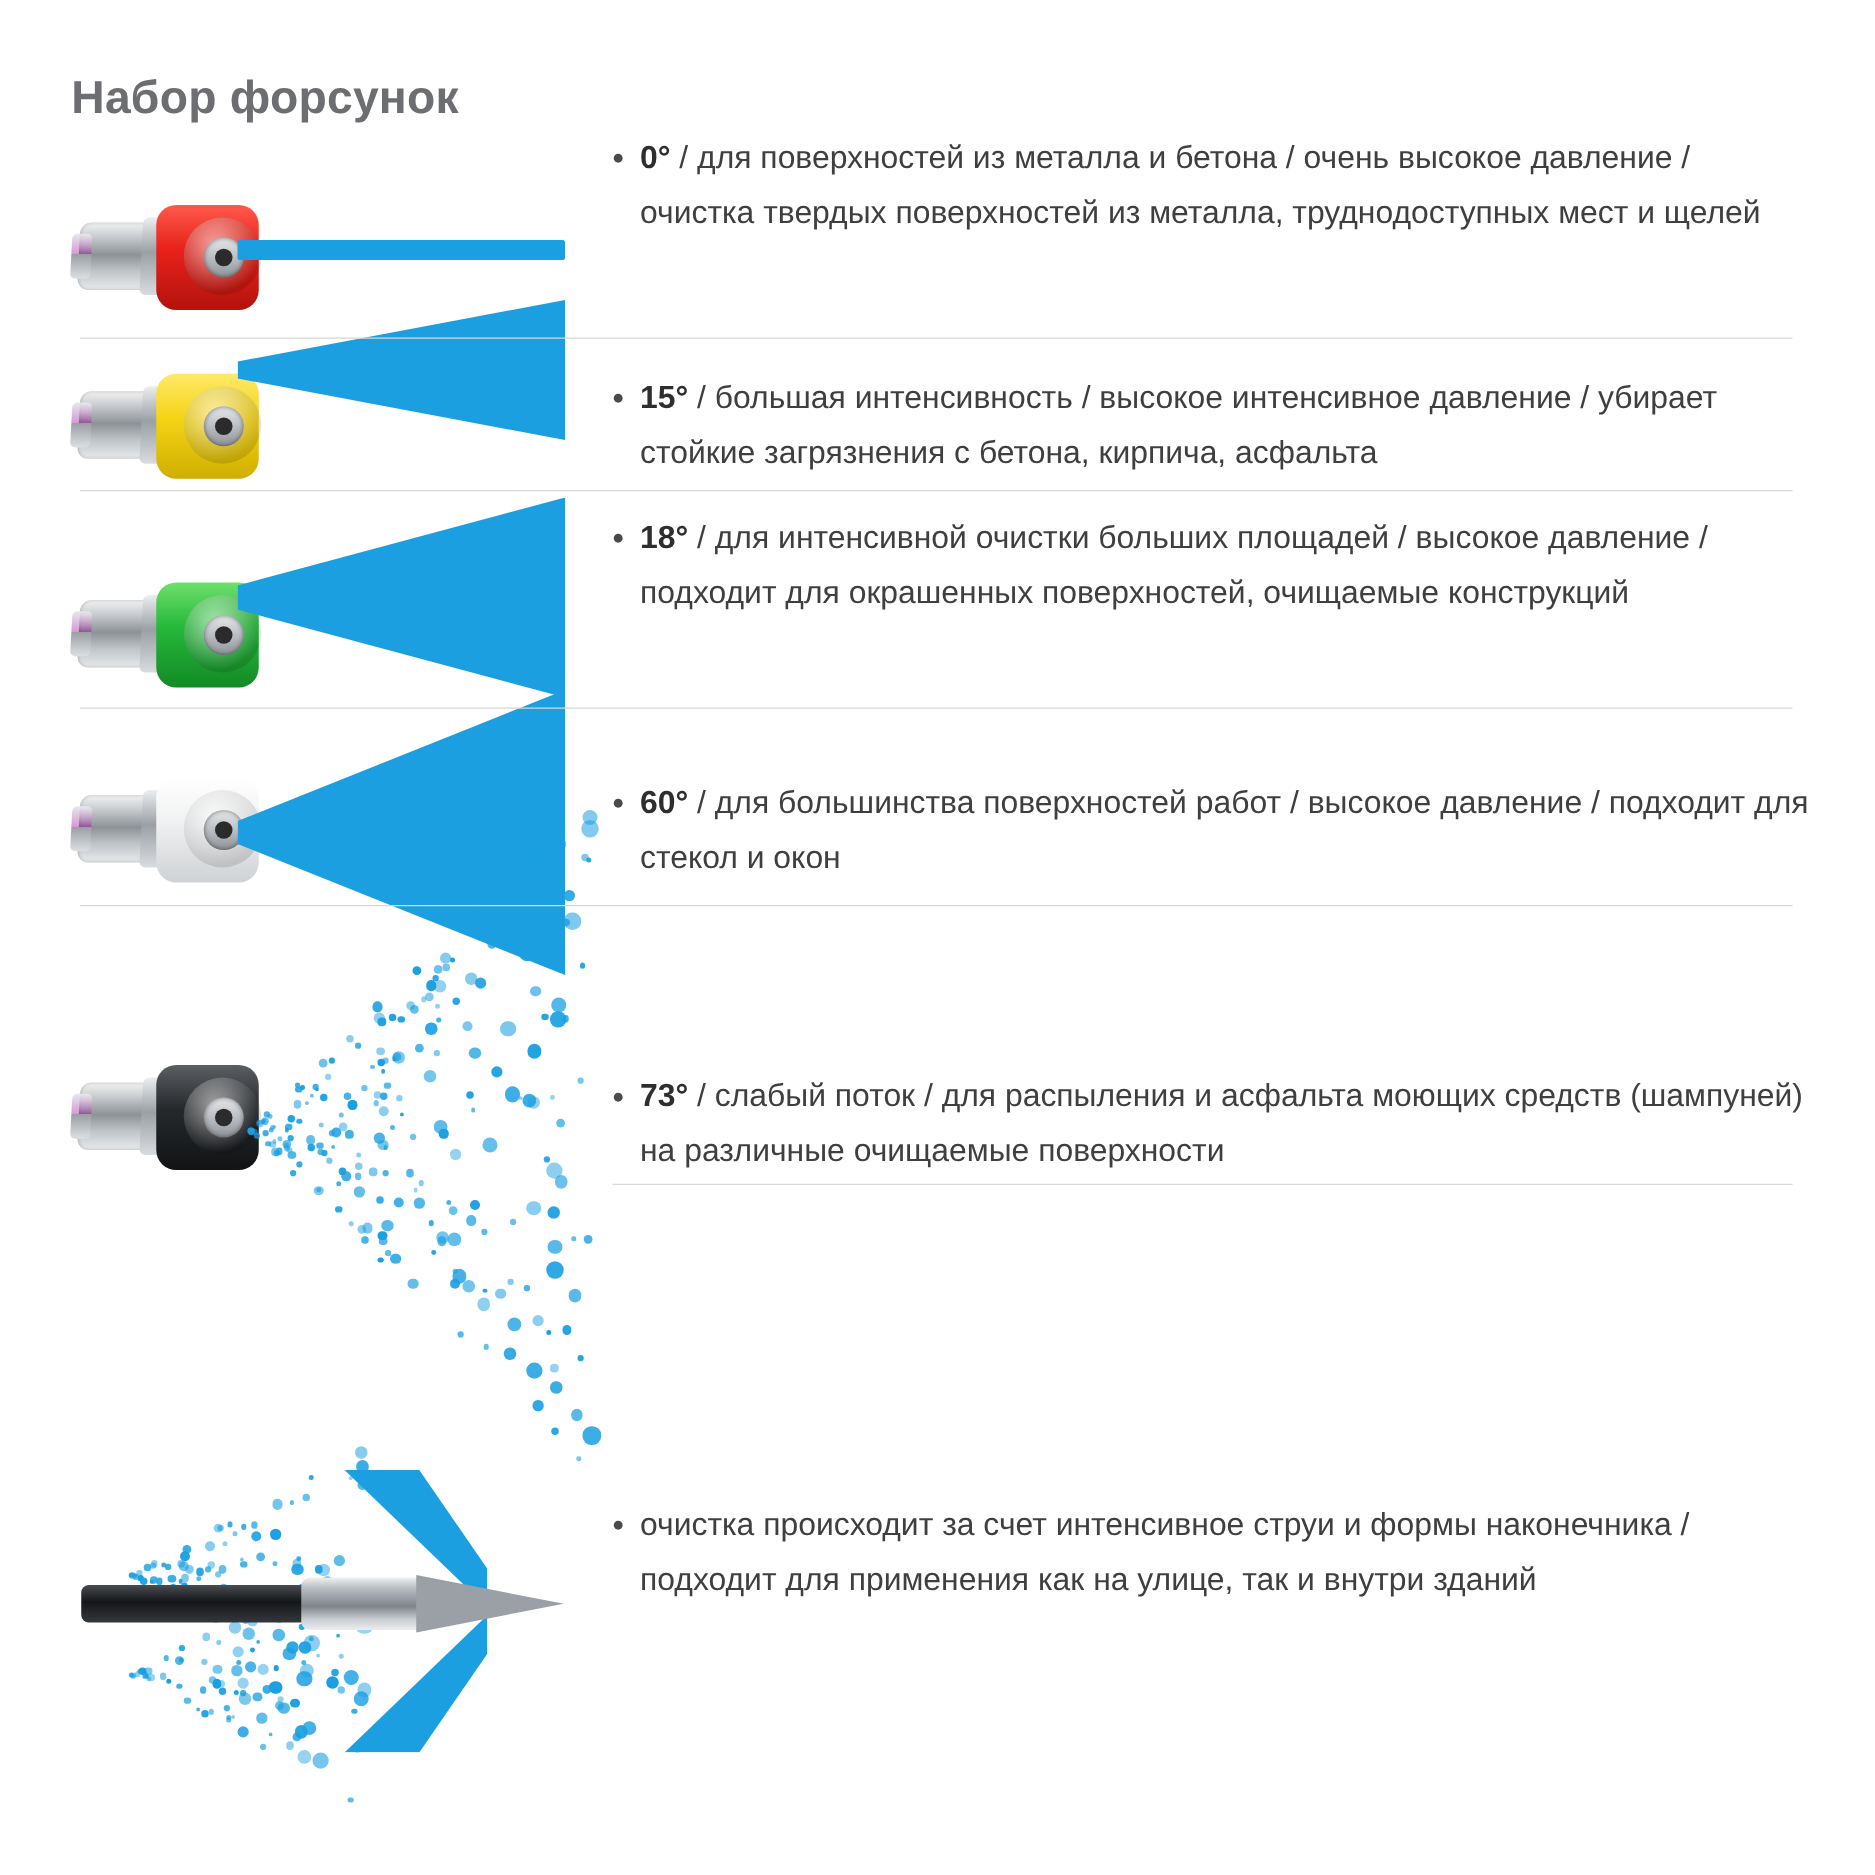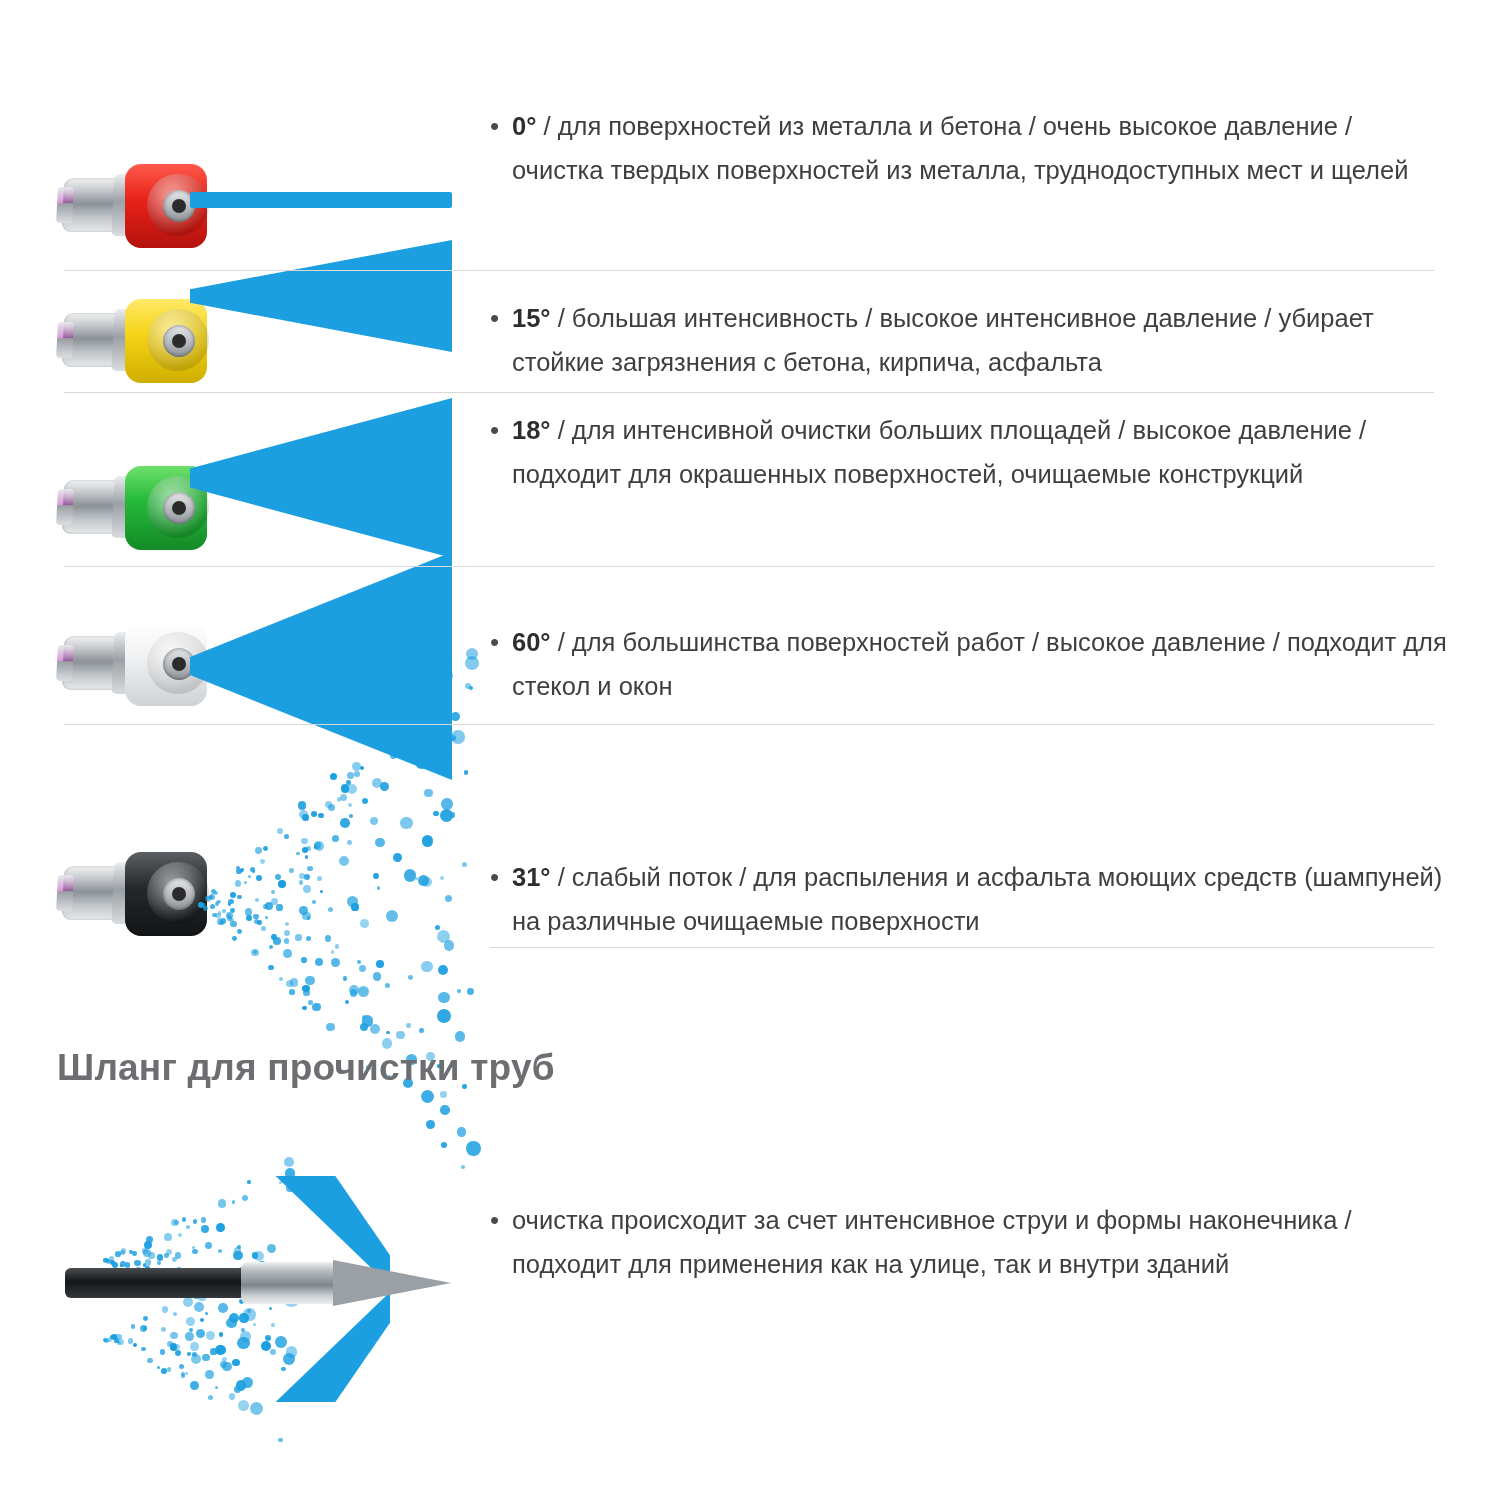--- a/index.html
+++ b/index.html
@@ -265,20 +265,21 @@
     height: 140px;
   }
   #mist-up { left: 60px; top: 20px; }
   #mist-dn { left: 60px; top: 200px; }
 </style>
 </head>
 <body>
 
 <div class="page">
 
+  <div class="section-title" id="title-nozzles">Набор форсунок</div>
 
   <div class="nozzle" id="nz-0">
     <div class="qc"></div>
     <div class="collar c-red">
       <div class="face"></div>
       <div class="ring"></div>
       <div class="hole"></div>
     </div>
   </div>
   <div class="fan" id="fan-0"></div>
@@ -575,24 +576,23 @@
     <div class="rowtext"><b>18°</b><span> / для интенсивной очистки больших площадей / высокое давление / подходит для окрашенных поверхностей, очищаемые конструкций</span></div>
   </div>
 
   <div class="row" id="row-40">
     <div class="bullet">•</div>
     <div class="rowtext"><b>60°</b><span> / для большинства поверхностей работ / высокое давление / подходит для стекол и окон</span></div>
   </div>
 
   <div class="row" id="row-65">
     <div class="bullet">•</div>
-    <div class="rowtext"><b>31°</b><span> / слабый поток / для распыления и асфальта моющих средств (шампуней) на различные очищаемые поверхности</span></div>
-  </div>
-
-  <div class="section-title" id="title-hose">Шланг для прочистки труб</div>
+    <div class="rowtext"><b>73°</b><span> / слабый поток / для распыления и асфальта моющих средств (шампуней) на различные очищаемые поверхности</span></div>
+  </div>
+
 
   <div id="hose-ill">
     <div class="hose-jet" id="jet-up"></div>
     <div class="hose-jet" id="jet-dn"></div>
     <div id="mist-up">
         <div class="dot" style="left: 62.9475px; top: 128.191px; width: 4.12564px; height: 4.12564px; background: rgb(27, 159, 224); opacity: 0.93;"></div>
         <div class="dot" style="left: 148.528px; top: 111.4px; width: 10.1082px; height: 10.1082px; background: rgb(27, 159, 224); opacity: 0.48;"></div>
         <div class="dot" style="left: 59.1195px; top: 93.0682px; width: 7.96344px; height: 7.96344px; background: rgb(27, 159, 224); opacity: 0.53;"></div>
         <div class="dot" style="left: 146.747px; top: 111.801px; width: 6.72614px; height: 6.72614px; background: rgb(27, 159, 224); opacity: 0.96;"></div>
         <div class="dot" style="left: 87.0579px; top: 105.878px; width: 3.00079px; height: 3.00079px; background: rgb(27, 159, 224); opacity: 0.56;"></div>

